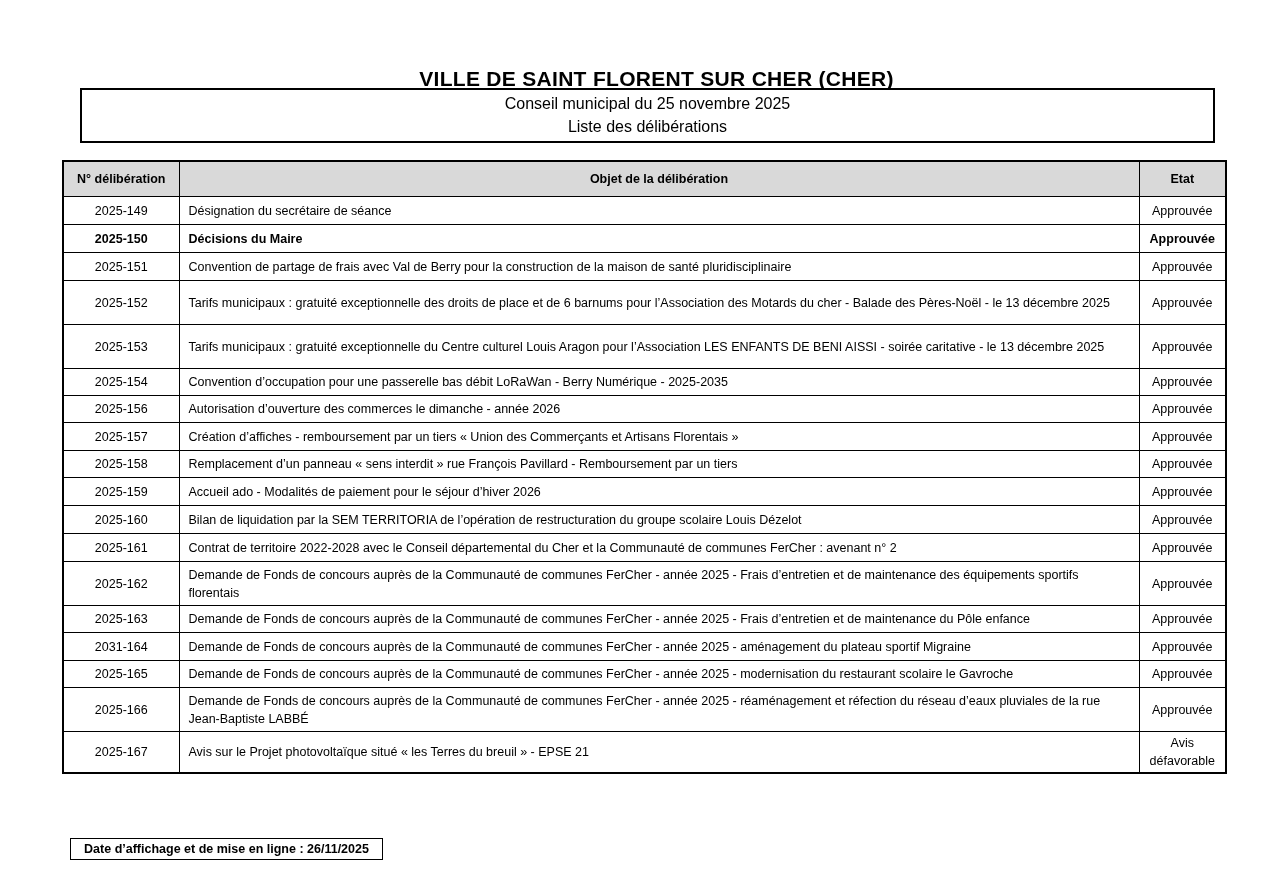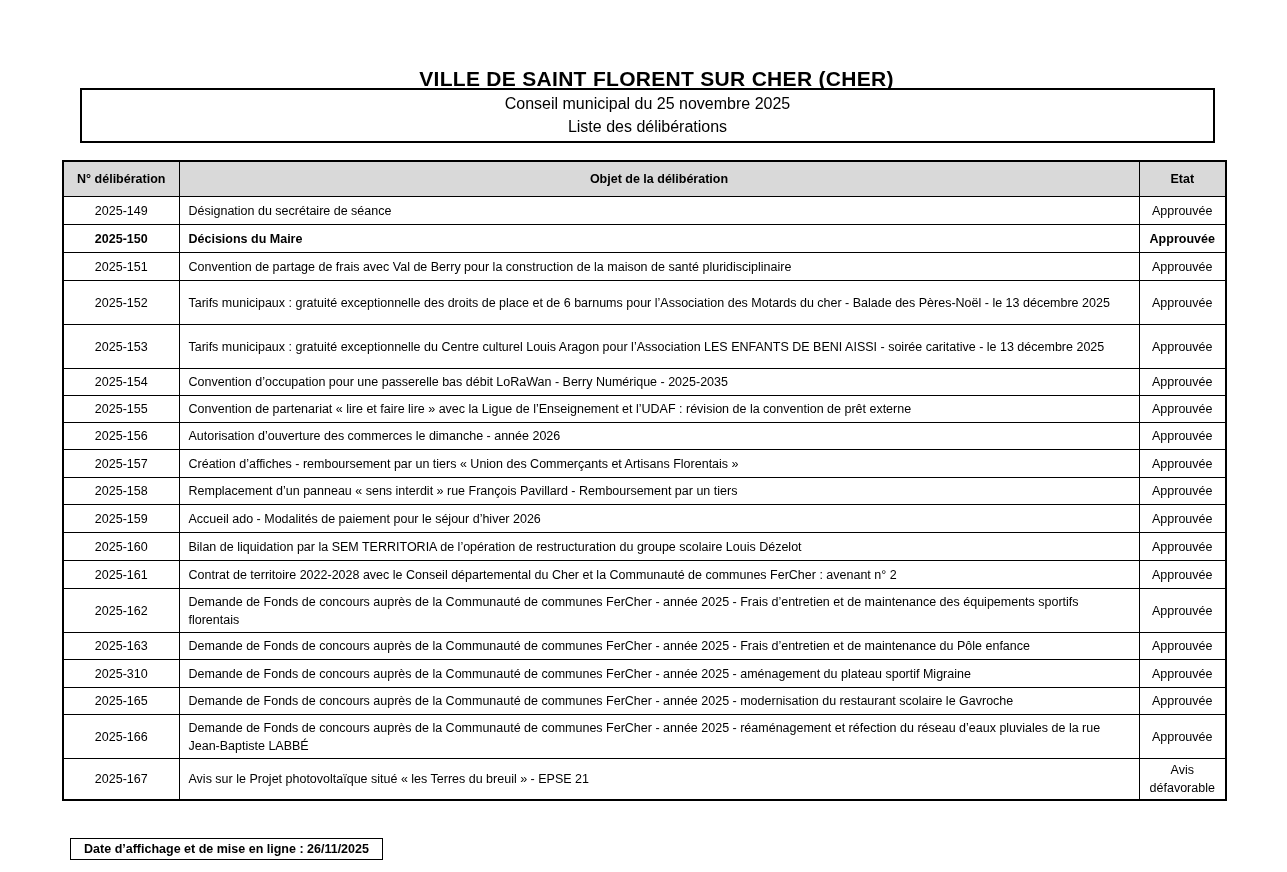--- a/index.html
+++ b/index.html
@@ -140,25 +140,20 @@
           <td class="cell-num">2025-153</td>
           <td class="cell-objet">Tarifs municipaux : gratuité exceptionnelle du Centre culturel Louis Aragon pour l’Association LES ENFANTS DE BENI AISSI - soirée caritative - le 13 décembre 2025</td>
           <td class="cell-etat">Approuvée</td>
         </tr>
         <tr style="height: 27px;">
           <td class="cell-num">2025-154</td>
           <td class="cell-objet">Convention d’occupation pour une passerelle bas débit LoRaWan - Berry Numérique - 2025-2035</td>
           <td class="cell-etat">Approuvée</td>
         </tr>
         <tr style="height: 27px;">
-          <td class="cell-num">2025-155</td>
-          <td class="cell-objet">Convention de partenariat « lire et faire lire » avec la Ligue de l’Enseignement et l’UDAF : révision de la convention de prêt externe</td>
-          <td class="cell-etat">Approuvée</td>
-        </tr>
-        <tr style="height: 27px;">
           <td class="cell-num">2025-156</td>
           <td class="cell-objet">Autorisation d’ouverture des commerces le dimanche - année 2026</td>
           <td class="cell-etat">Approuvée</td>
         </tr>
         <tr style="height: 28px;">
           <td class="cell-num">2025-157</td>
           <td class="cell-objet">Création d’affiches - remboursement par un tiers « Union des Commerçants et Artisans Florentais »</td>
           <td class="cell-etat">Approuvée</td>
         </tr>
         <tr style="height: 27px;">
@@ -185,21 +180,21 @@
           <td class="cell-num">2025-162</td>
           <td class="cell-objet">Demande de Fonds de concours auprès de la Communauté de communes FerCher - année 2025 - Frais d’entretien et de maintenance des équipements sportifs florentais</td>
           <td class="cell-etat">Approuvée</td>
         </tr>
         <tr style="height: 27px;">
           <td class="cell-num">2025-163</td>
           <td class="cell-objet">Demande de Fonds de concours auprès de la Communauté de communes FerCher - année 2025 - Frais d’entretien et de maintenance du Pôle enfance</td>
           <td class="cell-etat">Approuvée</td>
         </tr>
         <tr style="height: 28px;">
-          <td class="cell-num">2025-310</td>
+          <td class="cell-num">2031-164</td>
           <td class="cell-objet">Demande de Fonds de concours auprès de la Communauté de communes FerCher - année 2025 - aménagement du plateau sportif Migraine</td>
           <td class="cell-etat">Approuvée</td>
         </tr>
         <tr style="height: 27px;">
           <td class="cell-num">2025-165</td>
           <td class="cell-objet">Demande de Fonds de concours auprès de la Communauté de communes FerCher - année 2025 - modernisation du restaurant scolaire le Gavroche</td>
           <td class="cell-etat">Approuvée</td>
         </tr>
         <tr style="height: 44px;">
           <td class="cell-num">2025-166</td>

